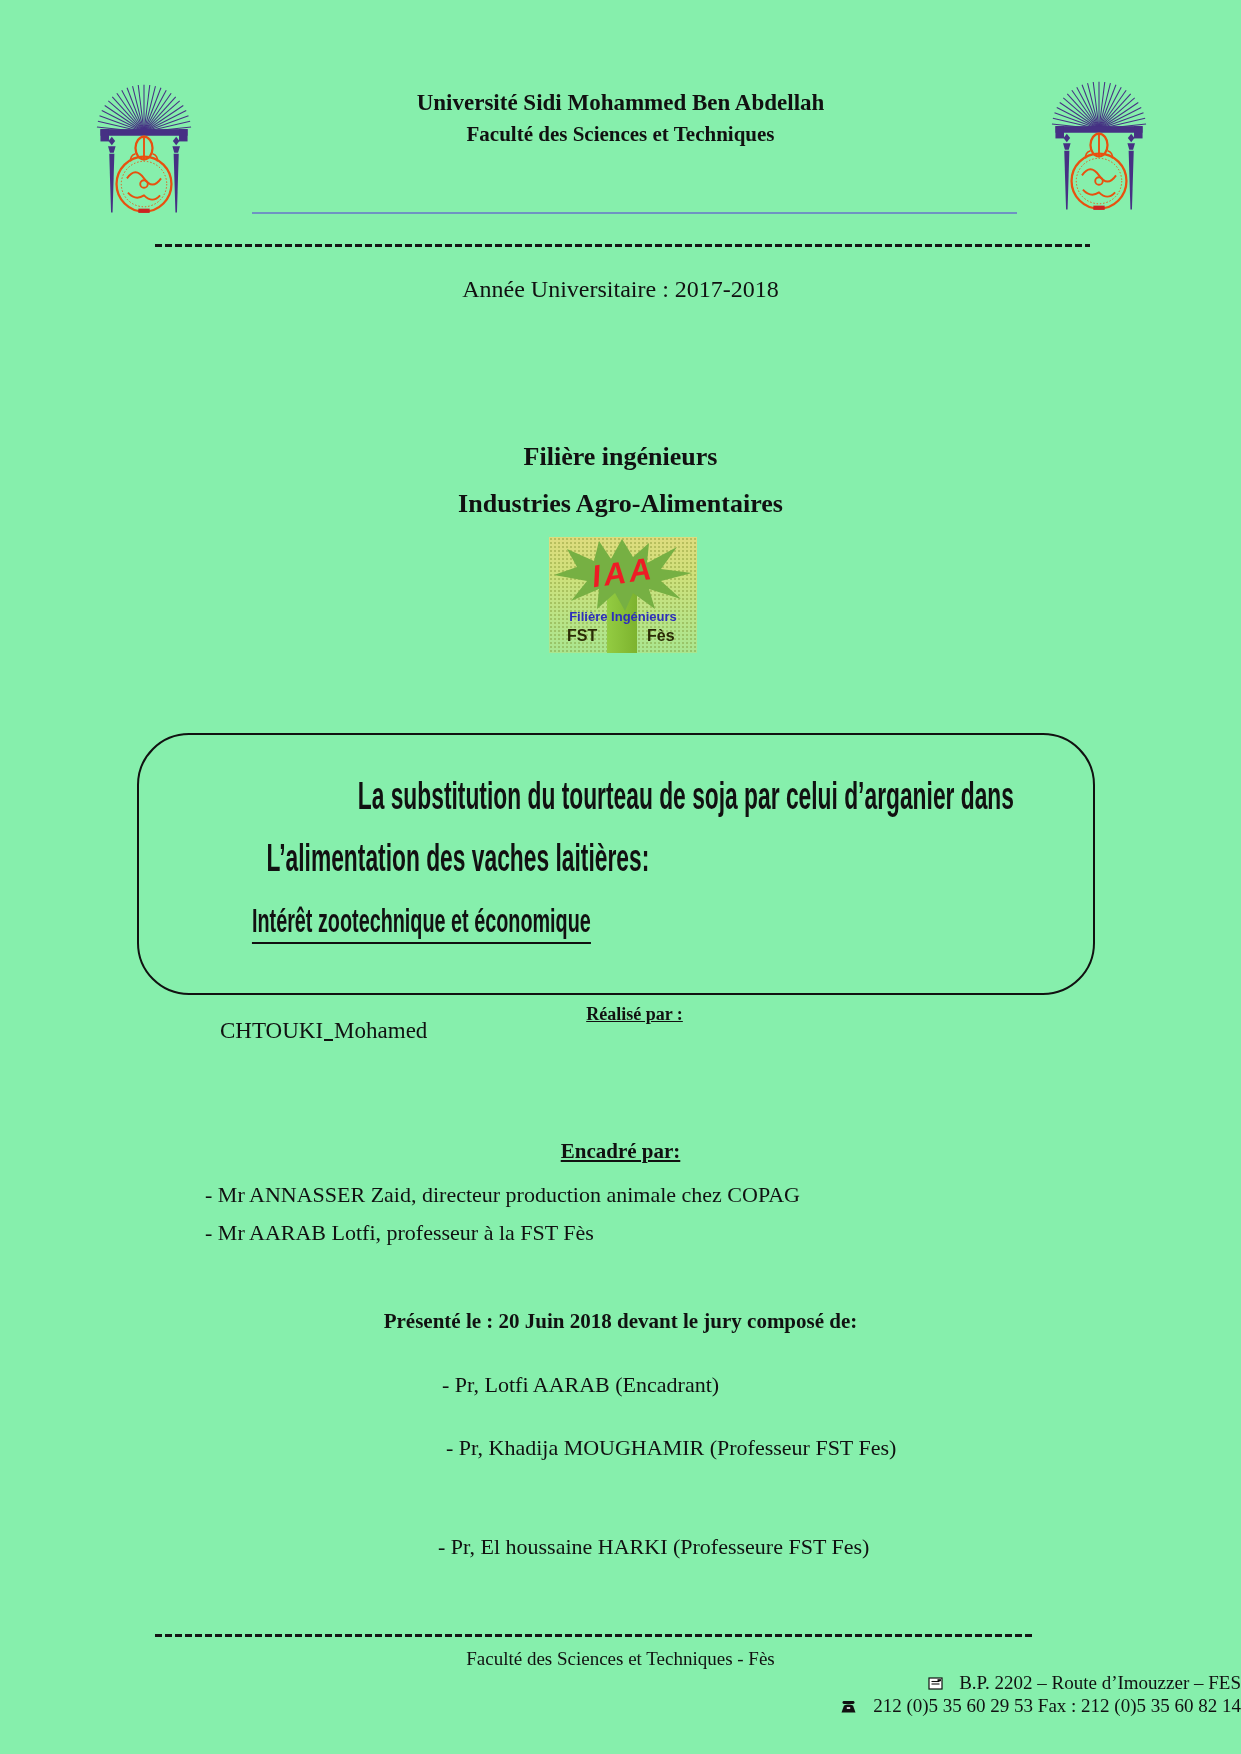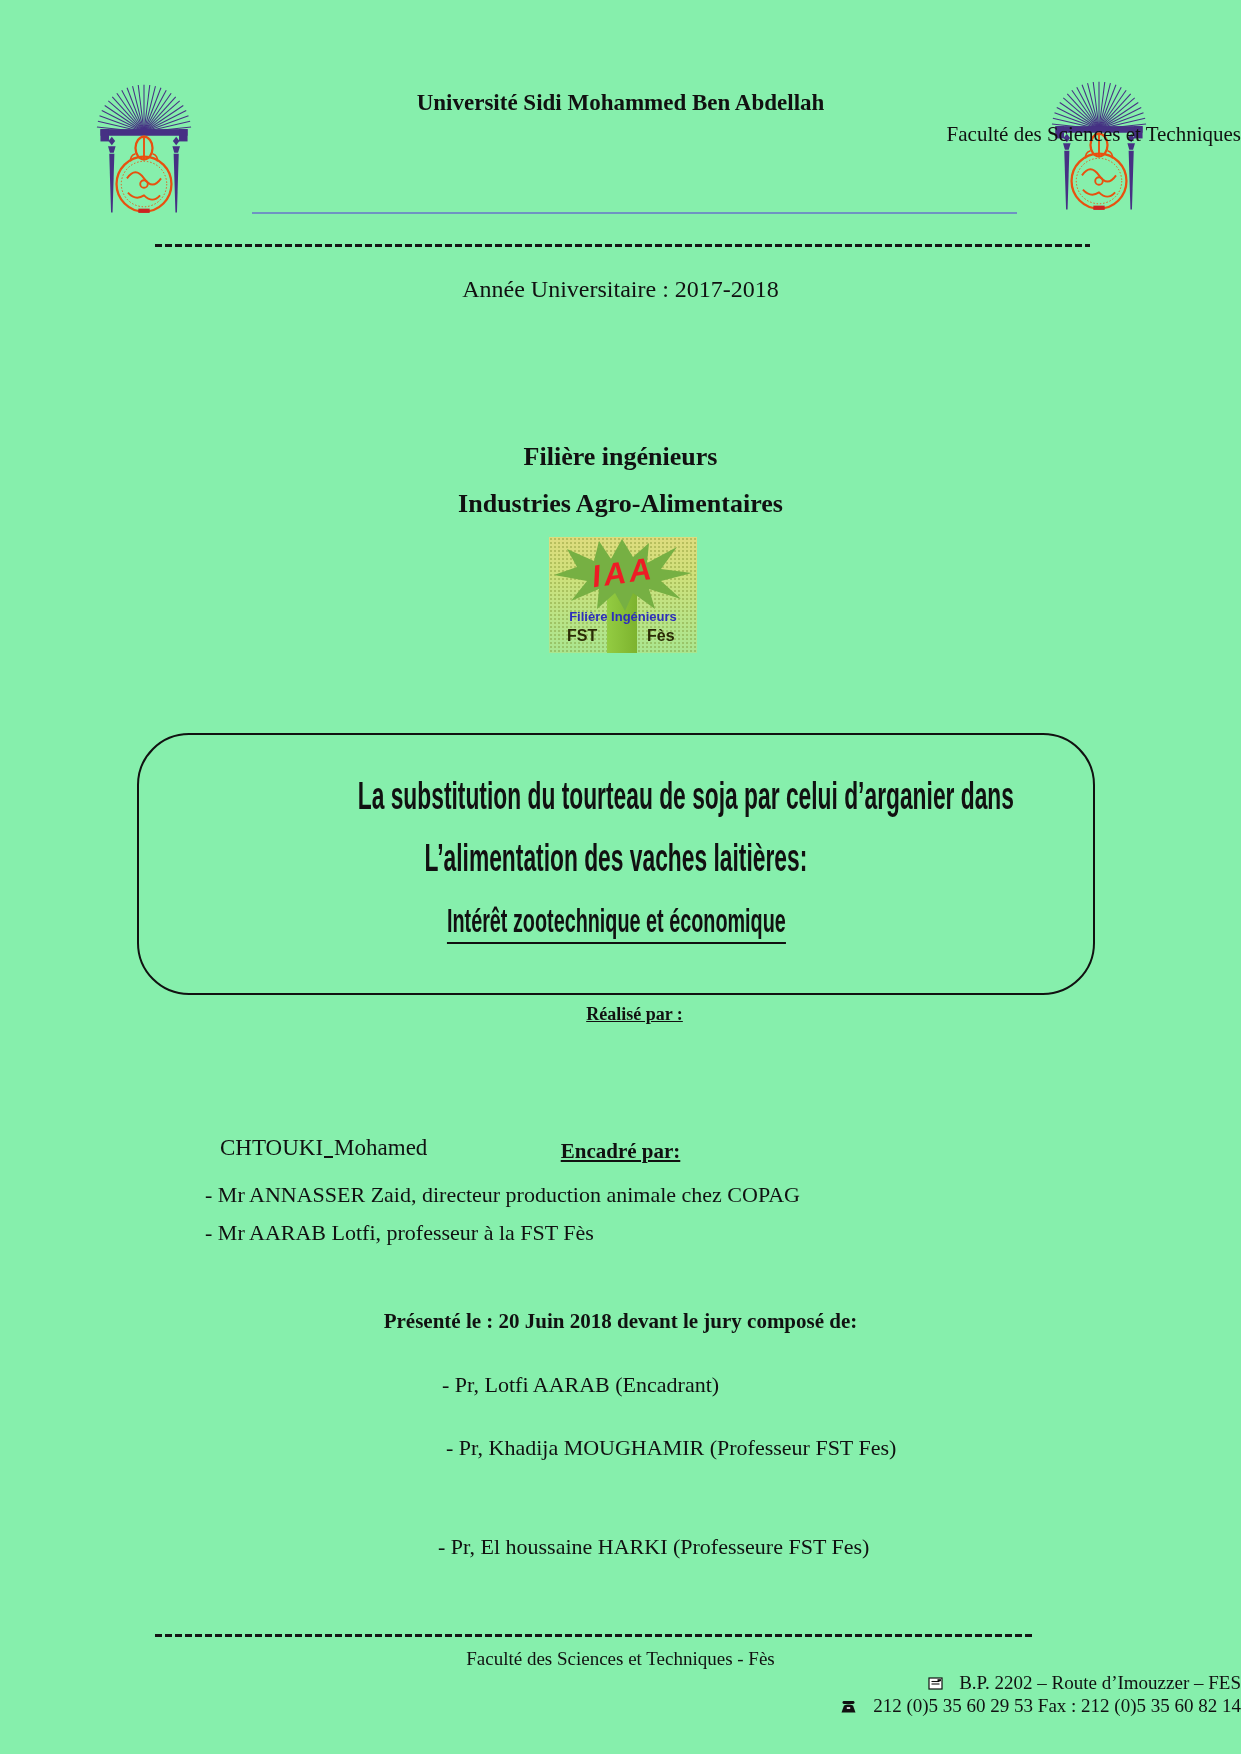--- a/index.html
+++ b/index.html
@@ -3,21 +3,21 @@
 <meta charset="utf-8">
 <style>
   html,body{margin:0;padding:0;background:#888;}
   #page{position:relative;width:1241px;height:1754px;margin:0 auto;background:#86efac;
         font-family:"Liberation Serif", serif;color:#111;overflow:hidden;}
   .abs{position:absolute;}
   .center{left:0;right:0;text-align:center;}
 
   
   .uni-name{top:90px;font-size:23px;font-weight:bold;}
-  .fac-name{top:122px;font-size:21px;font-weight:normal;text-align:right;}
+  .fac-name{top:122px;font-size:21px;font-weight:bold;}
   .site-link{top:153px;font-size:20px;}
   .site-link a{color:#0b57c8;text-decoration:underline;cursor:pointer;}
   .header-rule{top:212px;left:252px;width:765px;height:2px;background:#6f93c2;}
   .dashes{height:3px;background:repeating-linear-gradient(90deg,#141414 0 7px,transparent 7px 10px);}
   .dash-top{top:244px;left:155px;width:935px;}
   .year-line{top:276px;font-size:24px;}
 
   
   .prog1{top:442px;font-size:26px;font-weight:bold;}
   .prog2{top:489px;font-size:26px;font-weight:bold;}
@@ -37,32 +37,32 @@
        font-family:"Liberation Sans",sans-serif;font-weight:bold;font-size:13px;color:#2d2dbb;}
   .iaa-fst{position:absolute;left:18px;top:90px;font-family:"Liberation Sans",sans-serif;
        font-weight:bold;font-size:16px;color:#2a2a05;}
   .iaa-fes{position:absolute;left:98px;top:90px;font-family:"Liberation Sans",sans-serif;
        font-weight:bold;font-size:16px;color:#2a2a05;}
 
   
   .report-type{top:688px;font-size:25px;font-weight:bold;}
   .title-box{top:733px;left:137px;width:958px;height:262px;border:2.5px solid #111;
        border-radius:52px;box-sizing:border-box;}
-  .cond{position:absolute;left:0;right:0;text-align:center;
+  .cond{position:absolute;left:0;right:0;text-align:left;
        font-family:"Liberation Sans",sans-serif;font-weight:bold;white-space:nowrap;}
   .cond > span{display:inline-block;transform:scaleX(0.60);transform-origin:center;}
   .t1{top:40px;font-size:38px;}
   .t2{top:102px;font-size:38px;}
   .t3{top:167px;font-size:33px;}
   .t3 > span{border-bottom:2.5px solid #111;padding-bottom:2px;}
 
   
   .realise-h{top:1004px;font-size:18px;font-weight:bold;margin-left:28px;}
   .u{text-decoration:underline;}
-  .name-line{top:1130px;left:220px;font-size:23px;}
+  .name-line{top:1013px;left:220px;font-size:23px;}
   .name-gap{display:inline-block;width:9px;height:1em;border-bottom:2.5px solid #111;
        transform:translateY(3px);margin:0 1px;}
   .encadre-h{top:1139px;font-size:21px;font-weight:bold;}
   .enc1{top:1182px;left:205px;font-size:22px;}
   .enc2{top:1220px;left:205px;font-size:22px;}
   .presente-h{top:1309px;font-size:21px;font-weight:bold;}
   .jury1{top:1372px;left:442px;font-size:22px;}
   .jury2{top:1435px;left:446px;font-size:22px;}
   .jury3{top:1490px;left:438px;font-size:22px;margin-top:44px;}
 

